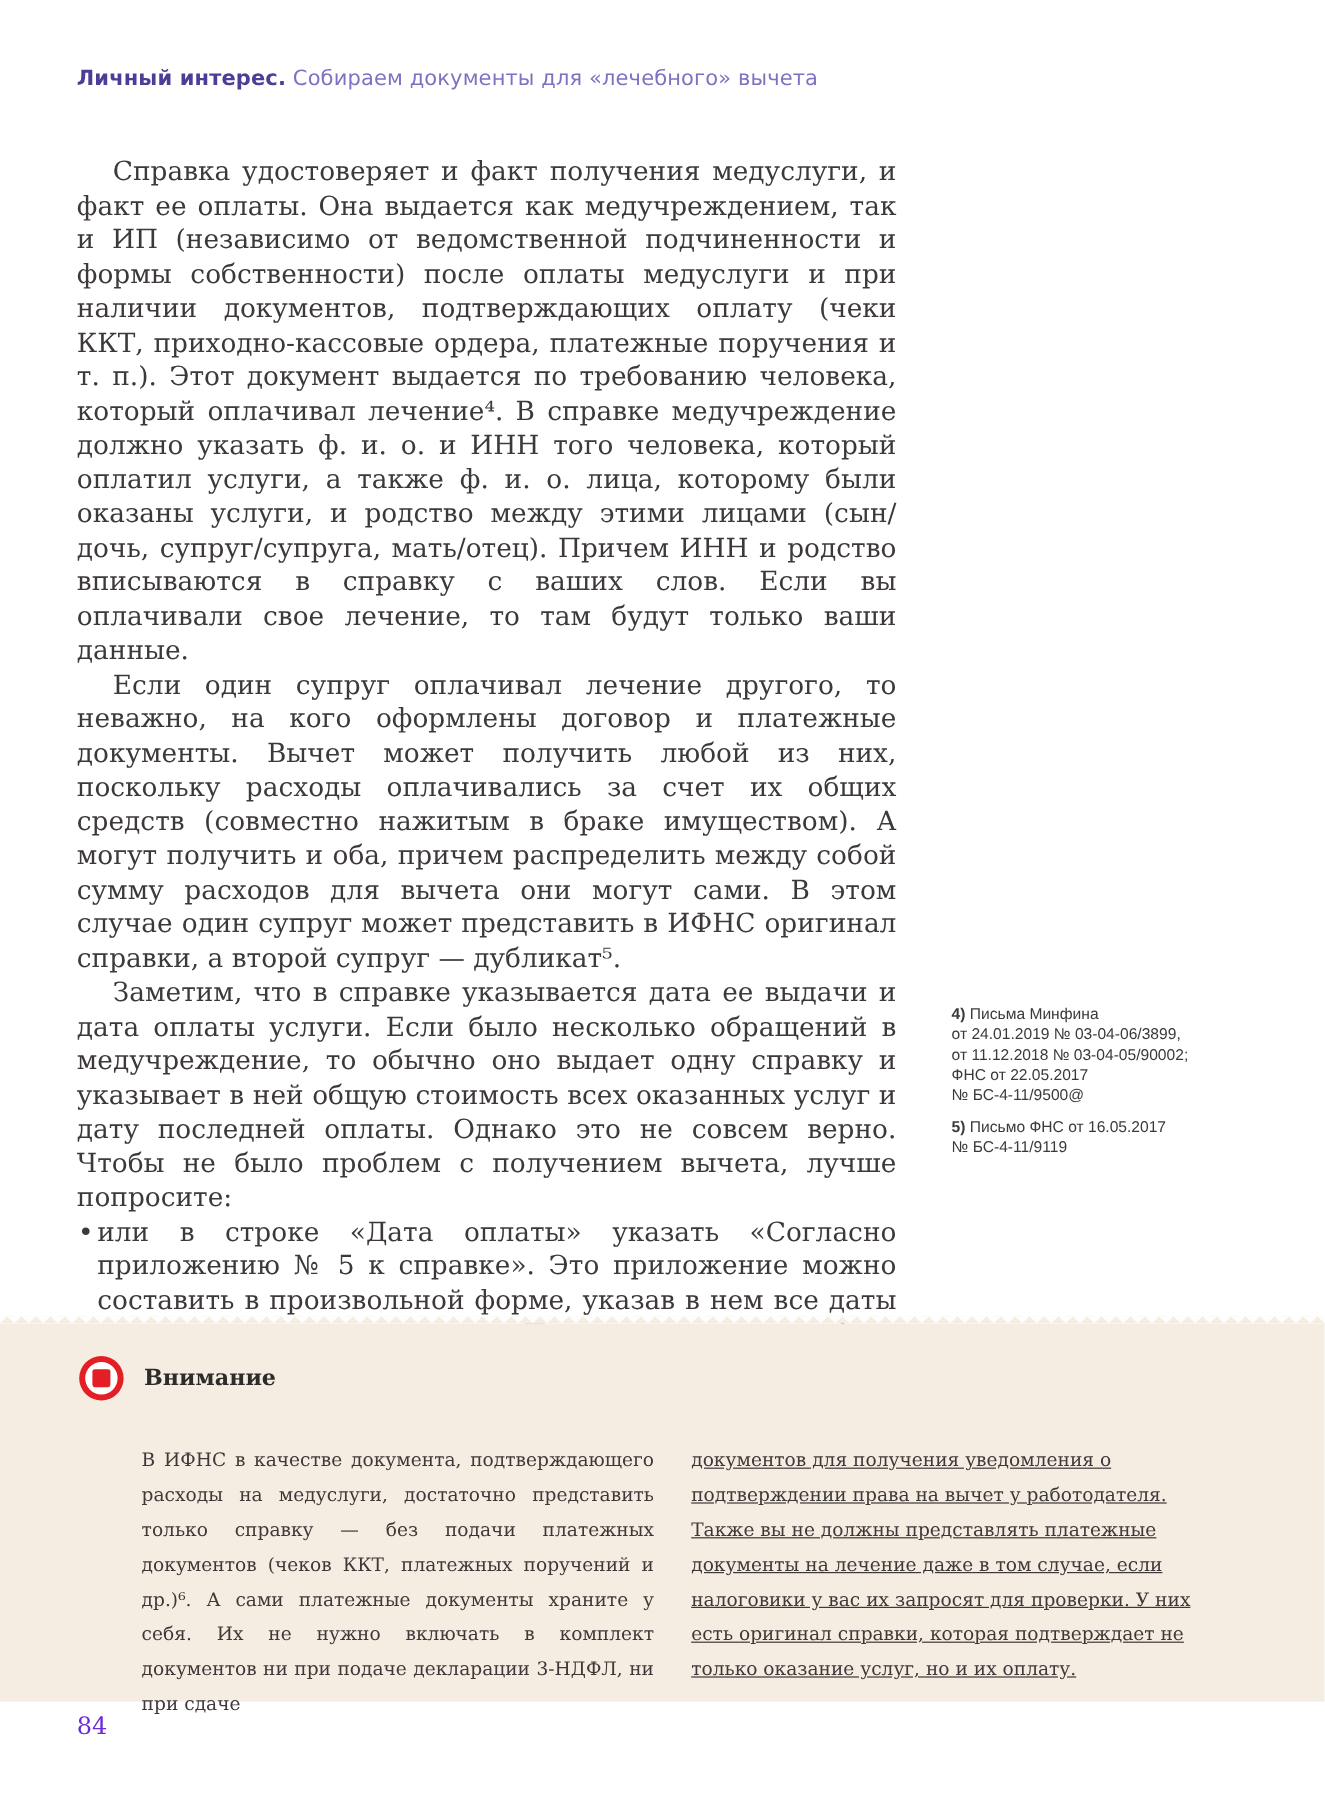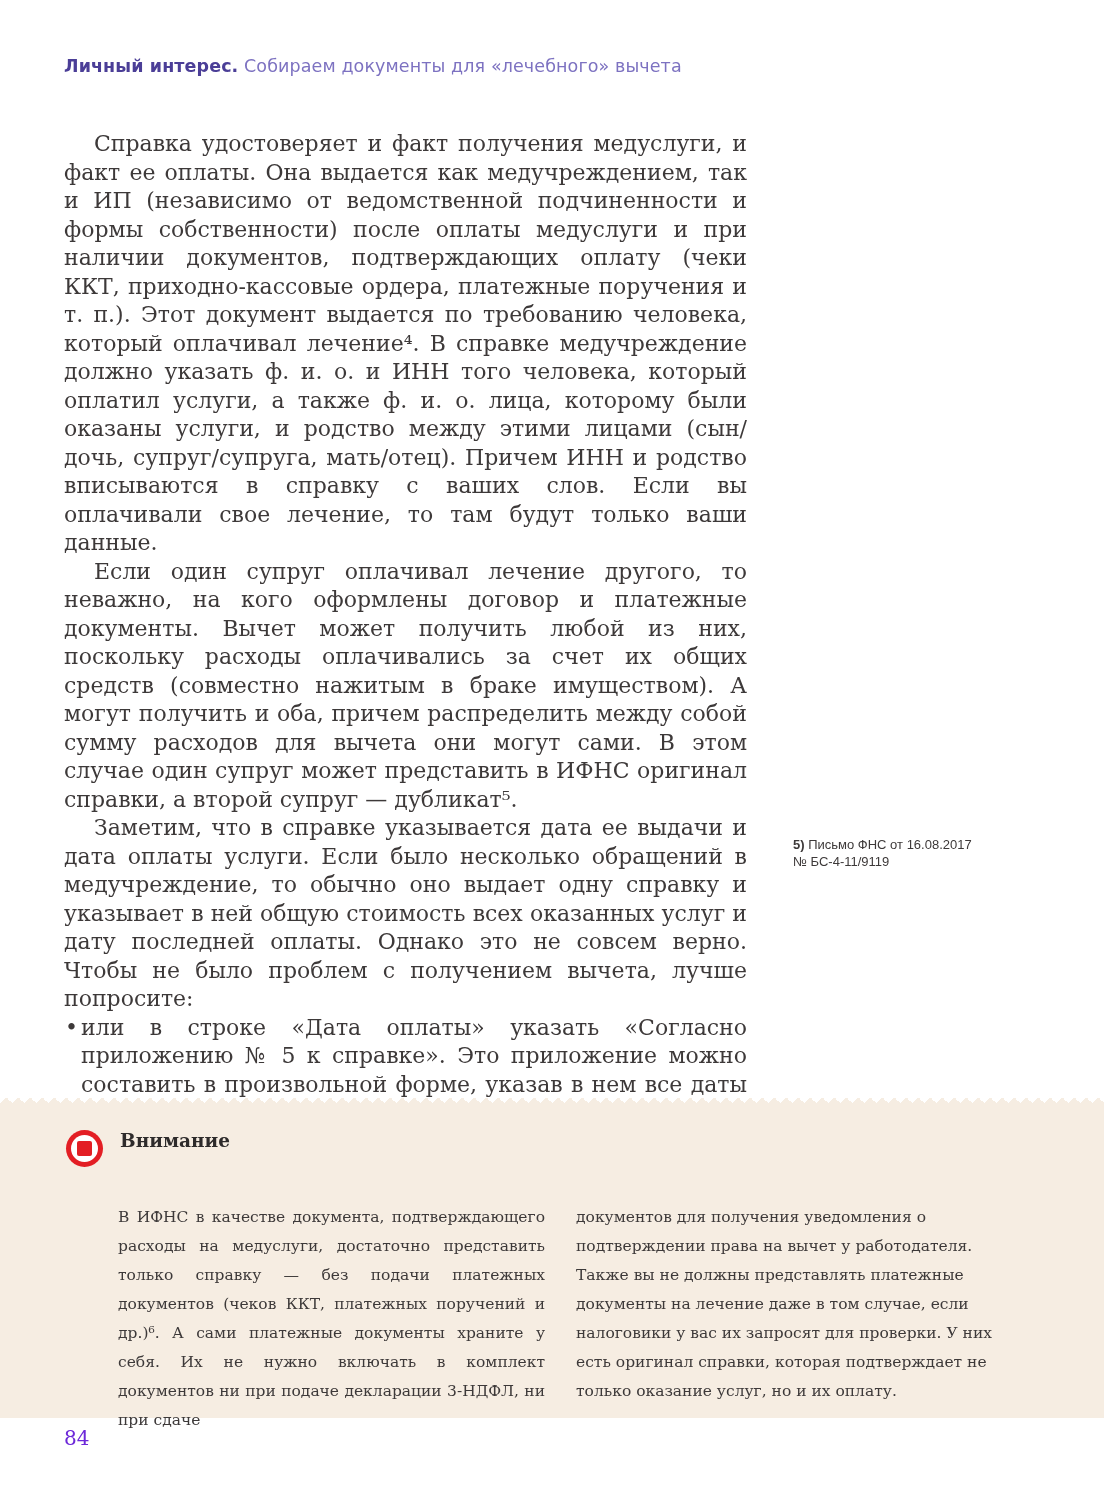--- a/index.html
+++ b/index.html
@@ -62,21 +62,21 @@
     position:absolute; left:0; top:1103px; width:1104px; height:315px;
     background:var(--attention-bg);
   }
   .attention::before{
     content:"";
     position:absolute; left:0; top:-6px; width:100%; height:6px;
     background: conic-gradient(from 135deg at 50% 0, var(--attention-bg) 90deg, rgba(255,255,255,0) 0) top left / 12px 6px repeat-x;
   }
   .att-header{
     position:absolute; left:66px; top:27px;
-    display:flex; gap:17px;
+    display:flex; align-items:center; gap:17px;
   }
   .att-icon{
     width:37px; height:37px; border-radius:50%;
     background:var(--attention-red);
     display:flex; align-items:center; justify-content:center;
     flex:0 0 auto;
   }
   .att-icon-inner{
     width:27px; height:27px; border-radius:50%;
     background:#ffffff;
@@ -90,21 +90,21 @@
     font-size:18.5px; font-weight:700; color:#2e2b2b;
   }
   .att-cols{
     position:absolute; left:118px; top:100px;
     display:flex; gap:31px;
   }
   .att-col{
     font-size:15.5px; line-height:29px;
   }
   .att-col-left{ width:427px; text-align:justify; hyphens:auto; }
-  .att-col-right{ width:434px; text-align:left; }
+  .att-col-right{ width:434px; text-align:left;text-decoration:underline; }
 
   
   .page-number{
     position:absolute; left:64px; top:1426px;
     font-size:20px; color:#6d28d9;
   }
 </style>
 </head>
 <body>
 
@@ -120,22 +120,30 @@
     <p>Если один супруг оплачивал лечение другого, то неважно, на кого оформлены договор и платежные документы. Вычет может получить любой из них, поскольку расходы оплачивались за счет их общих средств (совместно нажитым в браке имуществом). А могут получить и оба, причем распределить между собой сумму расходов для вычета они могут сами. В этом случае один супруг может представить в ИФНС оригинал справки, а второй супруг — дубликат⁵.</p>
     <p>Заметим, что в справке указывается дата ее выдачи и дата оплаты услуги. Если было несколько обращений в медучреждение, то обычно оно выдает одну справку и указывает в ней общую стоимость всех оказанных услуг и дату последней оплаты. Однако это не совсем верно. Чтобы не было проблем с получением вычета, лучше попросите:</p>
     <ul class="bullets">
       <li>или в строке «Дата оплаты» указать «Согласно приложению № 5 к справке». Это приложение можно составить в произвольной форме, указав в нем все даты оплаты согласно всем чекам. Приложение должно быть подписано лицом, которое выдало справку, и иметь оттиск печати медицинской организации;</li>
       <li>или указать в строке «Дата оплаты» все даты оплаты, как и было по чекам.</li>
     </ul>
   </div>
 
   <div class="footnotes">
     <div class="footnote">
+      <span class="fn-num">4)</span>
+      <span class="fn-text">Письма Минфина
+от 24.01.2019 № 03-04-06/3899,
+от 11.12.2018 № 03-04-05/90002;
+ФНС от 22.05.2017
+№ БС-4-11/9500@</span>
+    </div>
+    <div class="footnote">
       <span class="fn-num">5)</span>
-      <span class="fn-text">Письмо ФНС от 16.08.2017
+      <span class="fn-text">Письмо ФНС от 16.05.2017
 № БС-4-11/9119</span>
     </div>
   </div>
 
   <div class="attention">
     <div class="att-header">
       <span class="att-icon">
         <span class="att-icon-inner">
           <span class="att-icon-square"></span>
         </span>

